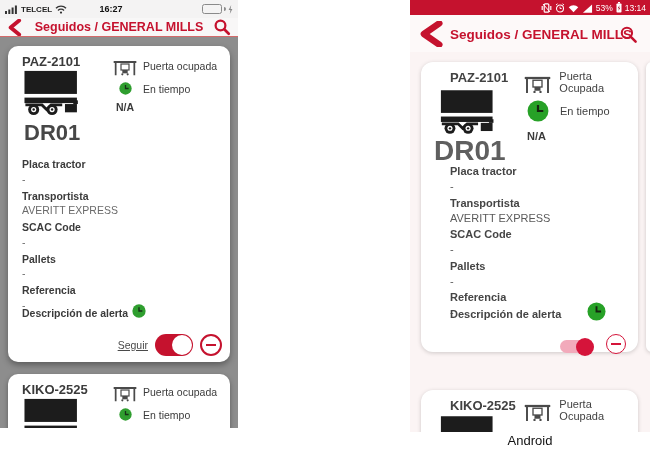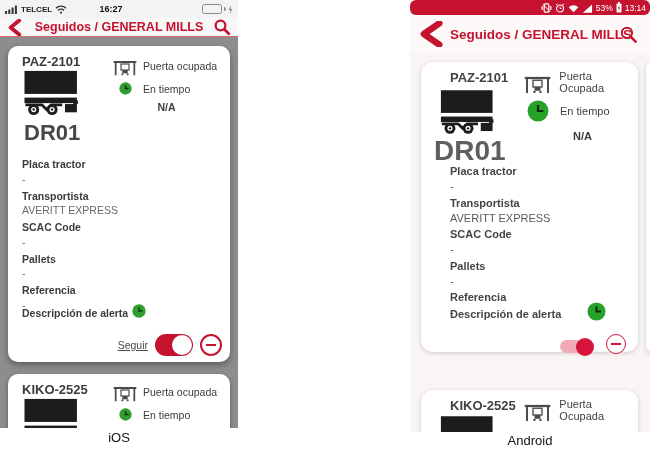--- a/index.html
+++ b/index.html
@@ -63,42 +63,42 @@
   .status-col { position:absolute; }
   #ios-card1 .status-col { left:104px; top:10px; }
   #ios-card2 .status-col { left:104px; top:8px; }
   #and-card1 .status-col { left:100px; top:8px; }
   #and-card2 .status-col { left:100px; top:8px; }
   .st-row { display:flex; align-items:center; gap:5px; margin-bottom:6px; }
   .st-icon-wrap { width:26px; display:flex; justify-content:center; }
   #and-card1 .st-icon-wrap, #and-card2 .st-icon-wrap { width:34px; }
   .st-label { font-size:10.5px; font-weight:normal; color:#3b3b3b; }
   #and-card1 .st-label, #and-card2 .st-label { font-size:11px; color:#424242; }
-  .na { font-size:10.5px; font-weight:bold; color:#3b3b3b; margin-left:4px; margin-top:4px;text-align:center; }
+  .na { font-size:10.5px; font-weight:bold; color:#3b3b3b; margin-left:4px; margin-top:4px; }
   #and-card1 .na { font-size:11px; margin-left:6px; margin-top:8px; }
 
   .follow-row { position:absolute; display:flex; align-items:center; }
   #ios-card1 .follow-row { right:8px; top:288px; gap:7px; }
   #and-card1 .follow-row { right:12px; top:272px; gap:14px; }
   .seguir-label { font-size:10.5px; color:#4a4a4a;text-decoration:underline; }
 
   .ios-toggle { width:38px; height:22px; border-radius:11px; background:#c5122e; position:relative; }
   .ios-knob { position:absolute; right:1px; top:1px; width:20px; height:20px; border-radius:50%; background:#fff; }
 
   .mat-toggle { width:32px; height:13px; border-radius:7px; background:#f2aabb; position:relative; margin-top:5px; }
   .mat-knob { position:absolute; right:-2px; top:-2.5px; width:18px; height:18px; border-radius:50%; background:#d5143a; }
 
   .minus { border-radius:50%; position:relative; background:#fff; }
   .minus::after { content:""; position:absolute; left:22%; right:22%; top:calc(50% - 1px); height:2px; background:#c5122e; }
   .minus-ios { width:22px; height:22px; border:2px solid #c5122e; }
   .minus-and { width:20px; height:20px; border:1.5px solid #d5143a; }
   .minus-and::after { background:#d5143a; height:1.5px; top:calc(50% - .75px); }
 
   
-  .and-status { height:15px; background:#c5122e; display:flex; align-items:center; justify-content:flex-end; gap:3px; padding:0 4px;border-radius:6px; }
+  .and-status { height:15px; background:#c5122e; display:flex; align-items:center; justify-content:flex-end; gap:3px; padding:0 4px; }
   .and-status .txt { font-size:8.5px; color:#fff; }
   .and-nav { height:37px; background:#fdf9f9; position:relative; }
   .and-title { position:absolute; left:40px; top:12px; font-size:13.5px; font-weight:bold; color:#c5122e; }
   .and-back { position:absolute; left:8px; top:6px; }
   .and-search { position:absolute; right:12px; top:10px; }
   .and-body { position:relative; height:380px; }
   #and-card1 { left:11px; top:10px; width:217px; height:290px; border-radius:12px; box-shadow:0 1px 4px rgba(0,0,0,.18); }
   #and-card2 { left:11px; top:338px; width:217px; height:100px; border-radius:12px; box-shadow:0 1px 4px rgba(0,0,0,.18); }
   #and-sliver { left:236px; top:10px; width:12px; height:290px; border-radius:12px; box-shadow:0 1px 4px rgba(0,0,0,.18); }
 </style>
@@ -433,16 +433,15 @@
                 </svg>
             </span>
             <span class="st-label">Puerta Ocupada</span>
           </div>
         </div>
       </div>
 
     </div>
   </div>
 
-  <div class="caption" id="ios-caption">iOS</div>
   <div class="caption" id="android-caption">Android</div>
 
 </div>
 
 </body></html>

